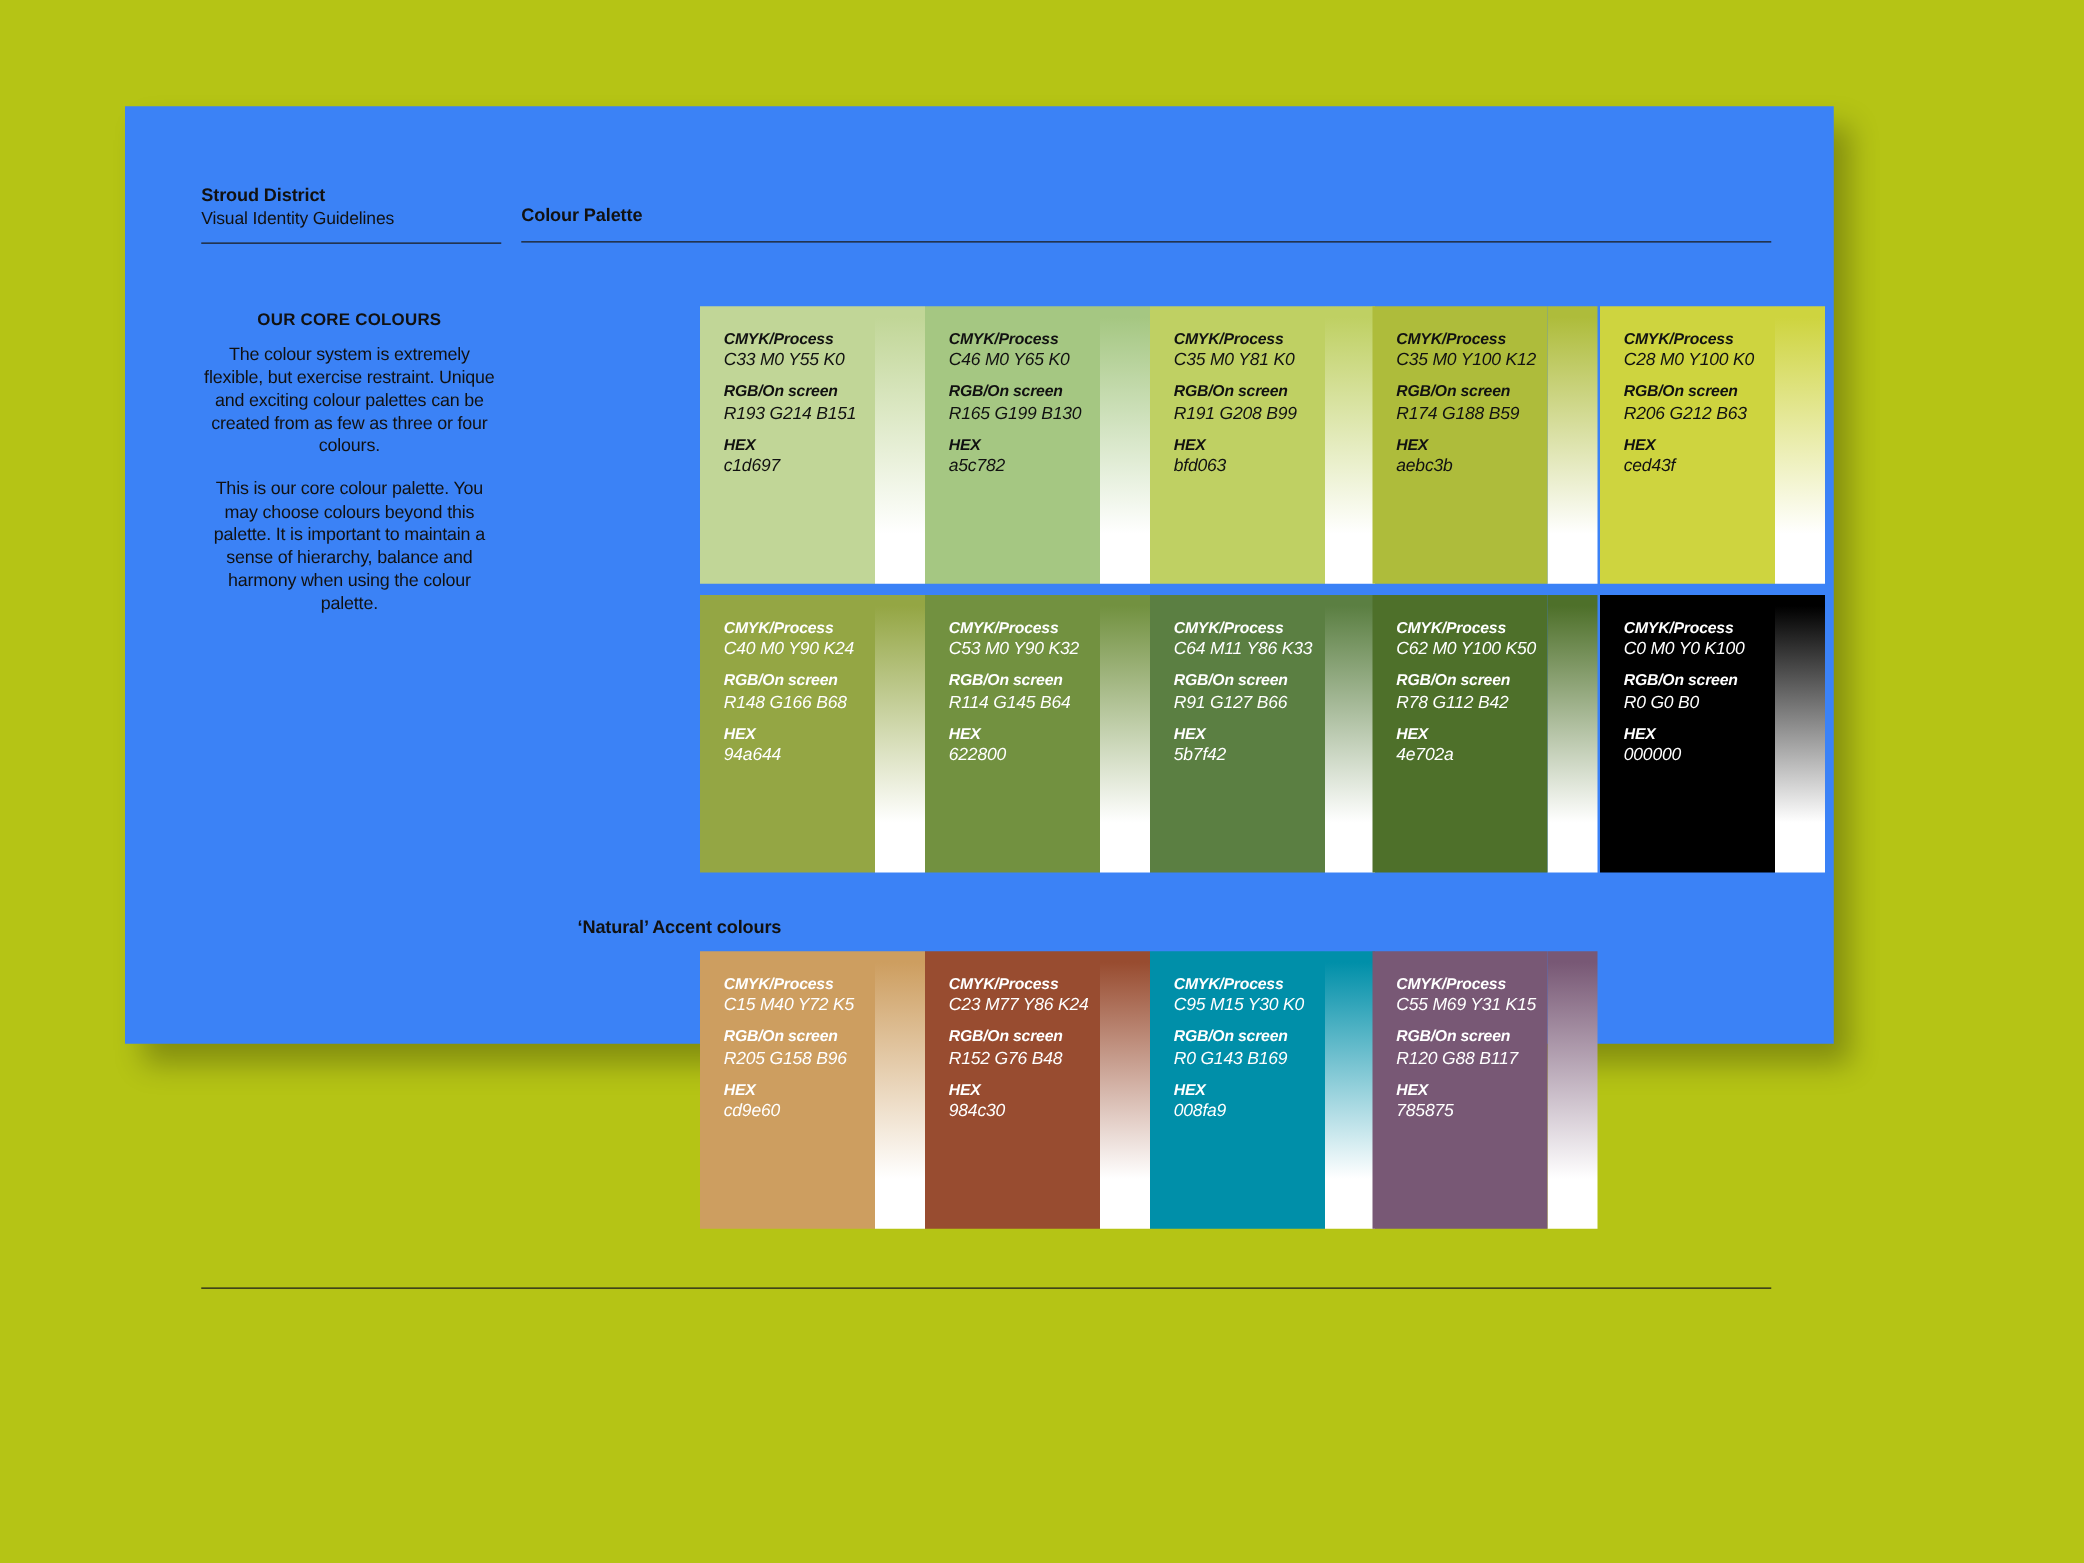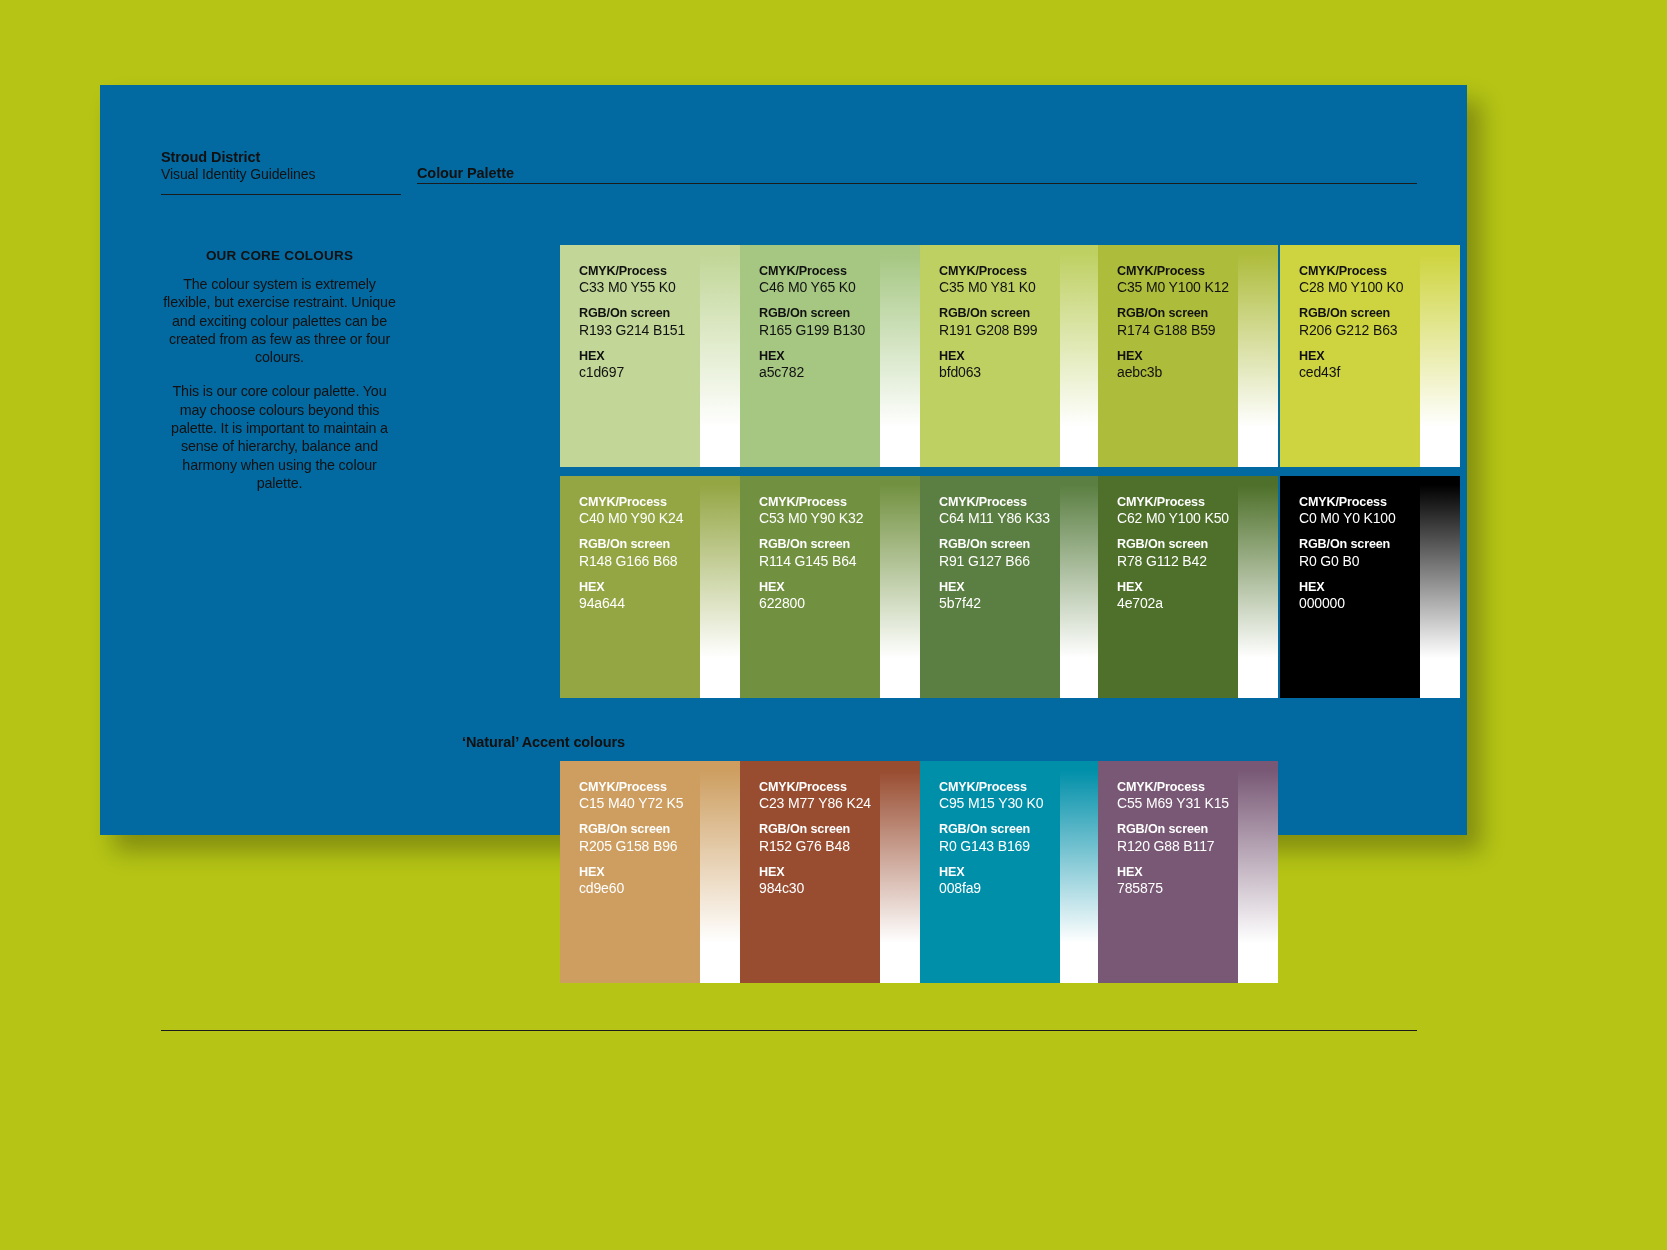--- a/index.html
+++ b/index.html
@@ -8,21 +8,21 @@
     overflow: hidden;
     font-family: "Liberation Sans", sans-serif;
   }
   body { background: #b5c415; position: relative; }
 
   
   #sheet {
     position: absolute;
     left: 100px; top: 85px;
     width: 1367px; height: 750px;
-    background: #0369a1;
+    background: #3b82f6;
     box-shadow: 14px 16px 22px rgba(0,0,0,0.28);
   }
 
   
   #header {
     position: absolute; left: 0; top: 0; right: 0; height: 110px;
   }
   .hdr-left {
     position: absolute; left: 61px; top: 64px; width: 240px;
     border-bottom: 1.5px solid #1b1b1b;
@@ -32,21 +32,21 @@
     font-size: 14.5px; font-weight: bold; color: #111; letter-spacing: -0.1px;
     line-height: 1.18;
   }
   .hdr-left .l2 {
     font-size: 14px; font-weight: normal; color: #111; letter-spacing: -0.1px;
     line-height: 1.18;
   }
   .hdr-right {
     position: absolute; left: 317px; top: 64px; right: 50px;
     border-bottom: 1.5px solid #1b1b1b;
-    padding-bottom: 1px;
+    padding-bottom: 11px;
   }
   .hdr-right .t {
     font-size: 14.5px; font-weight: bold; color: #111; letter-spacing: -0.1px;
     line-height: 1.18; padding-top: 16px;
   }
 
   
   #footer-rule {
     position: absolute; left: 61px; right: 50px; top: 945px;
     border-top: 1.5px solid #1b1b1b;
@@ -77,20 +77,21 @@
     font-size: 14.5px; font-weight: bold; color: #111;
     letter-spacing: -0.1px; margin-top: 36px; margin-bottom: 11px;
     padding-left: 2px;
   }
 
   
   .sw {
     position: absolute; top: 0;
     height: 100%;
     display: flex;
+    font-style: italic;
   }
   .sw .solid {
     width: 140px; height: 100%;
     position: relative;
     padding: 19px 0 0 19px;
   }
   .sw .fade {
     width: 40px; height: 100%;
   }
 

